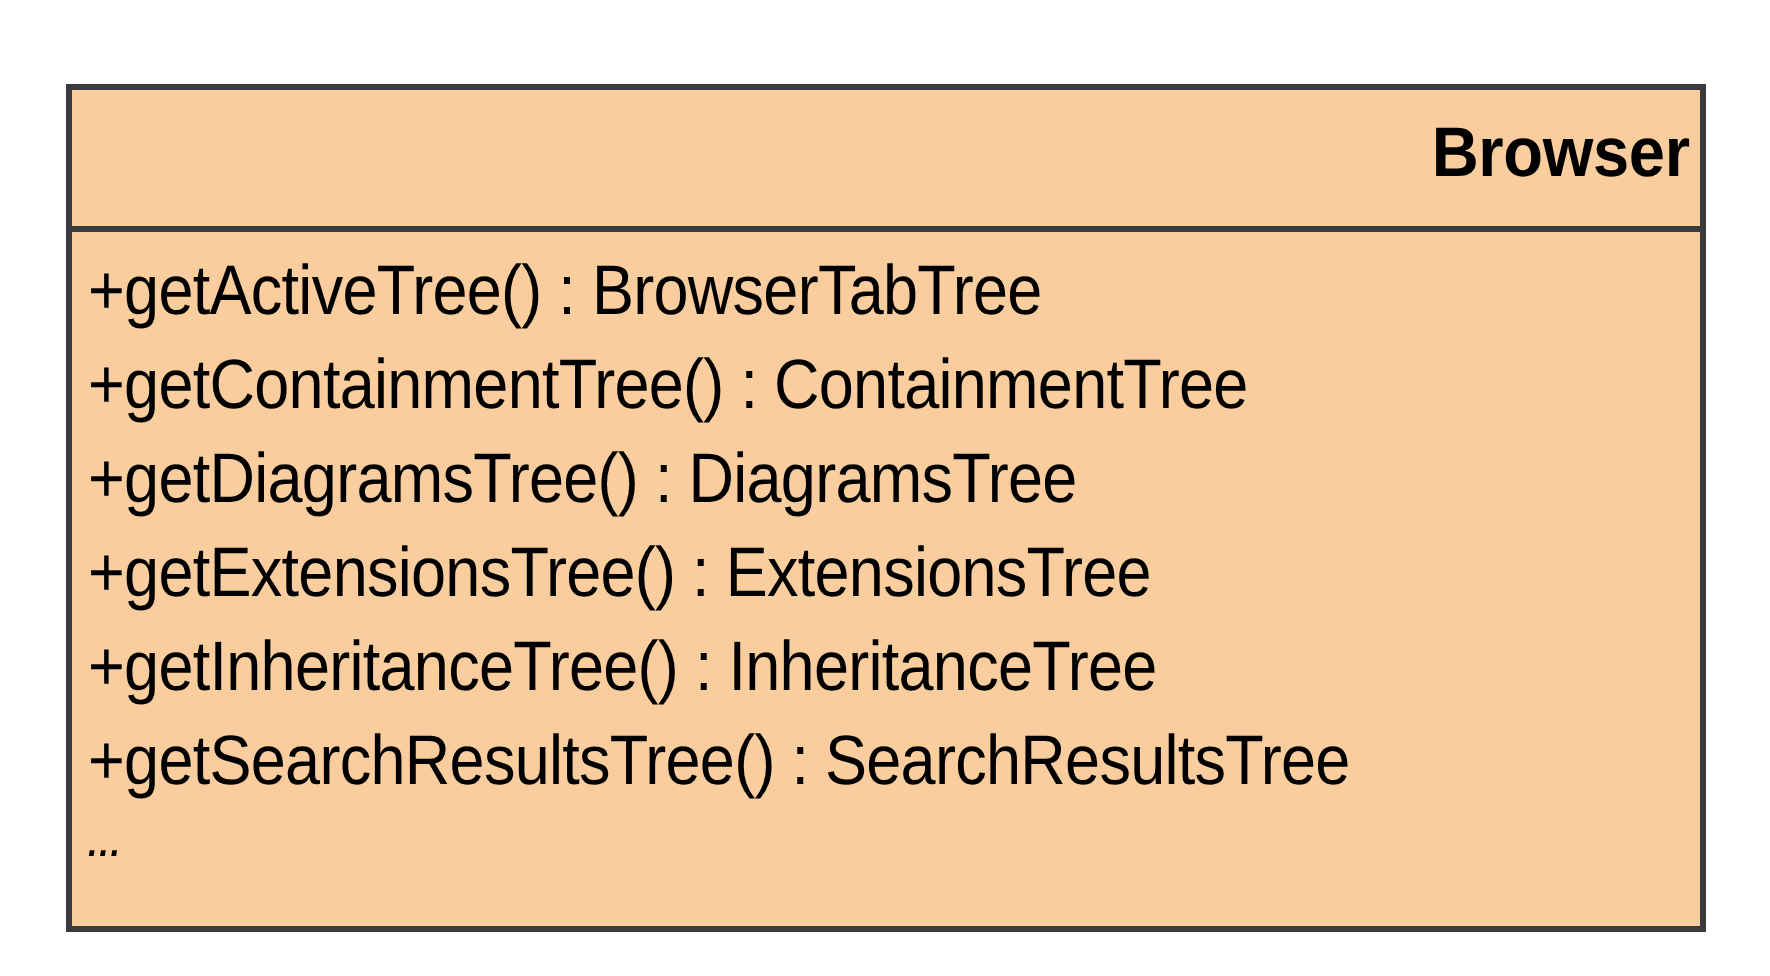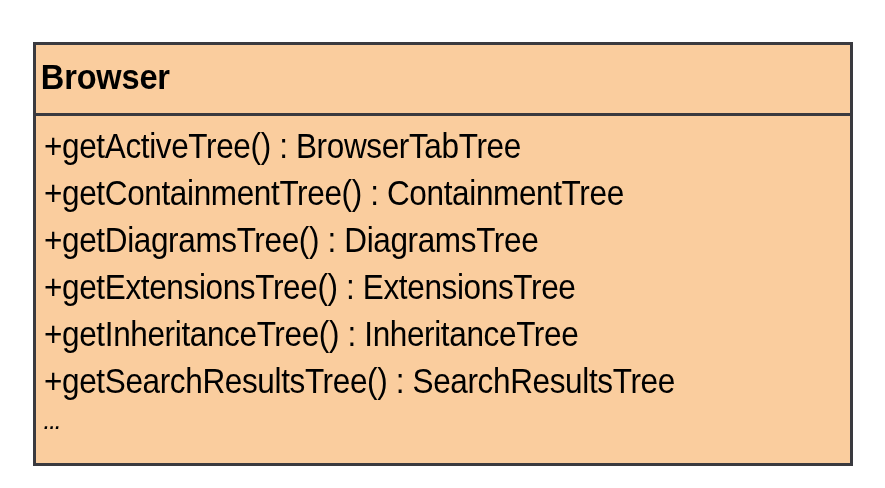--- a/index.html
+++ b/index.html
@@ -38,21 +38,21 @@
     flex-direction: column;
   }
 
   
   .class-title-compartment {
     flex: 0 0 71px;
     box-sizing: border-box;
     border-bottom: 3px solid #3a3a3f;
     display: flex;
     align-items: flex-start;
-    justify-content: flex-start;
+    justify-content: flex-end;
     overflow: hidden;
   }
 
   .class-title {
     font-size: 35px;
     font-weight: bold;
     line-height: 1;
     color: #000000;
     letter-spacing: -0.2px;
     margin-top: 14px;

